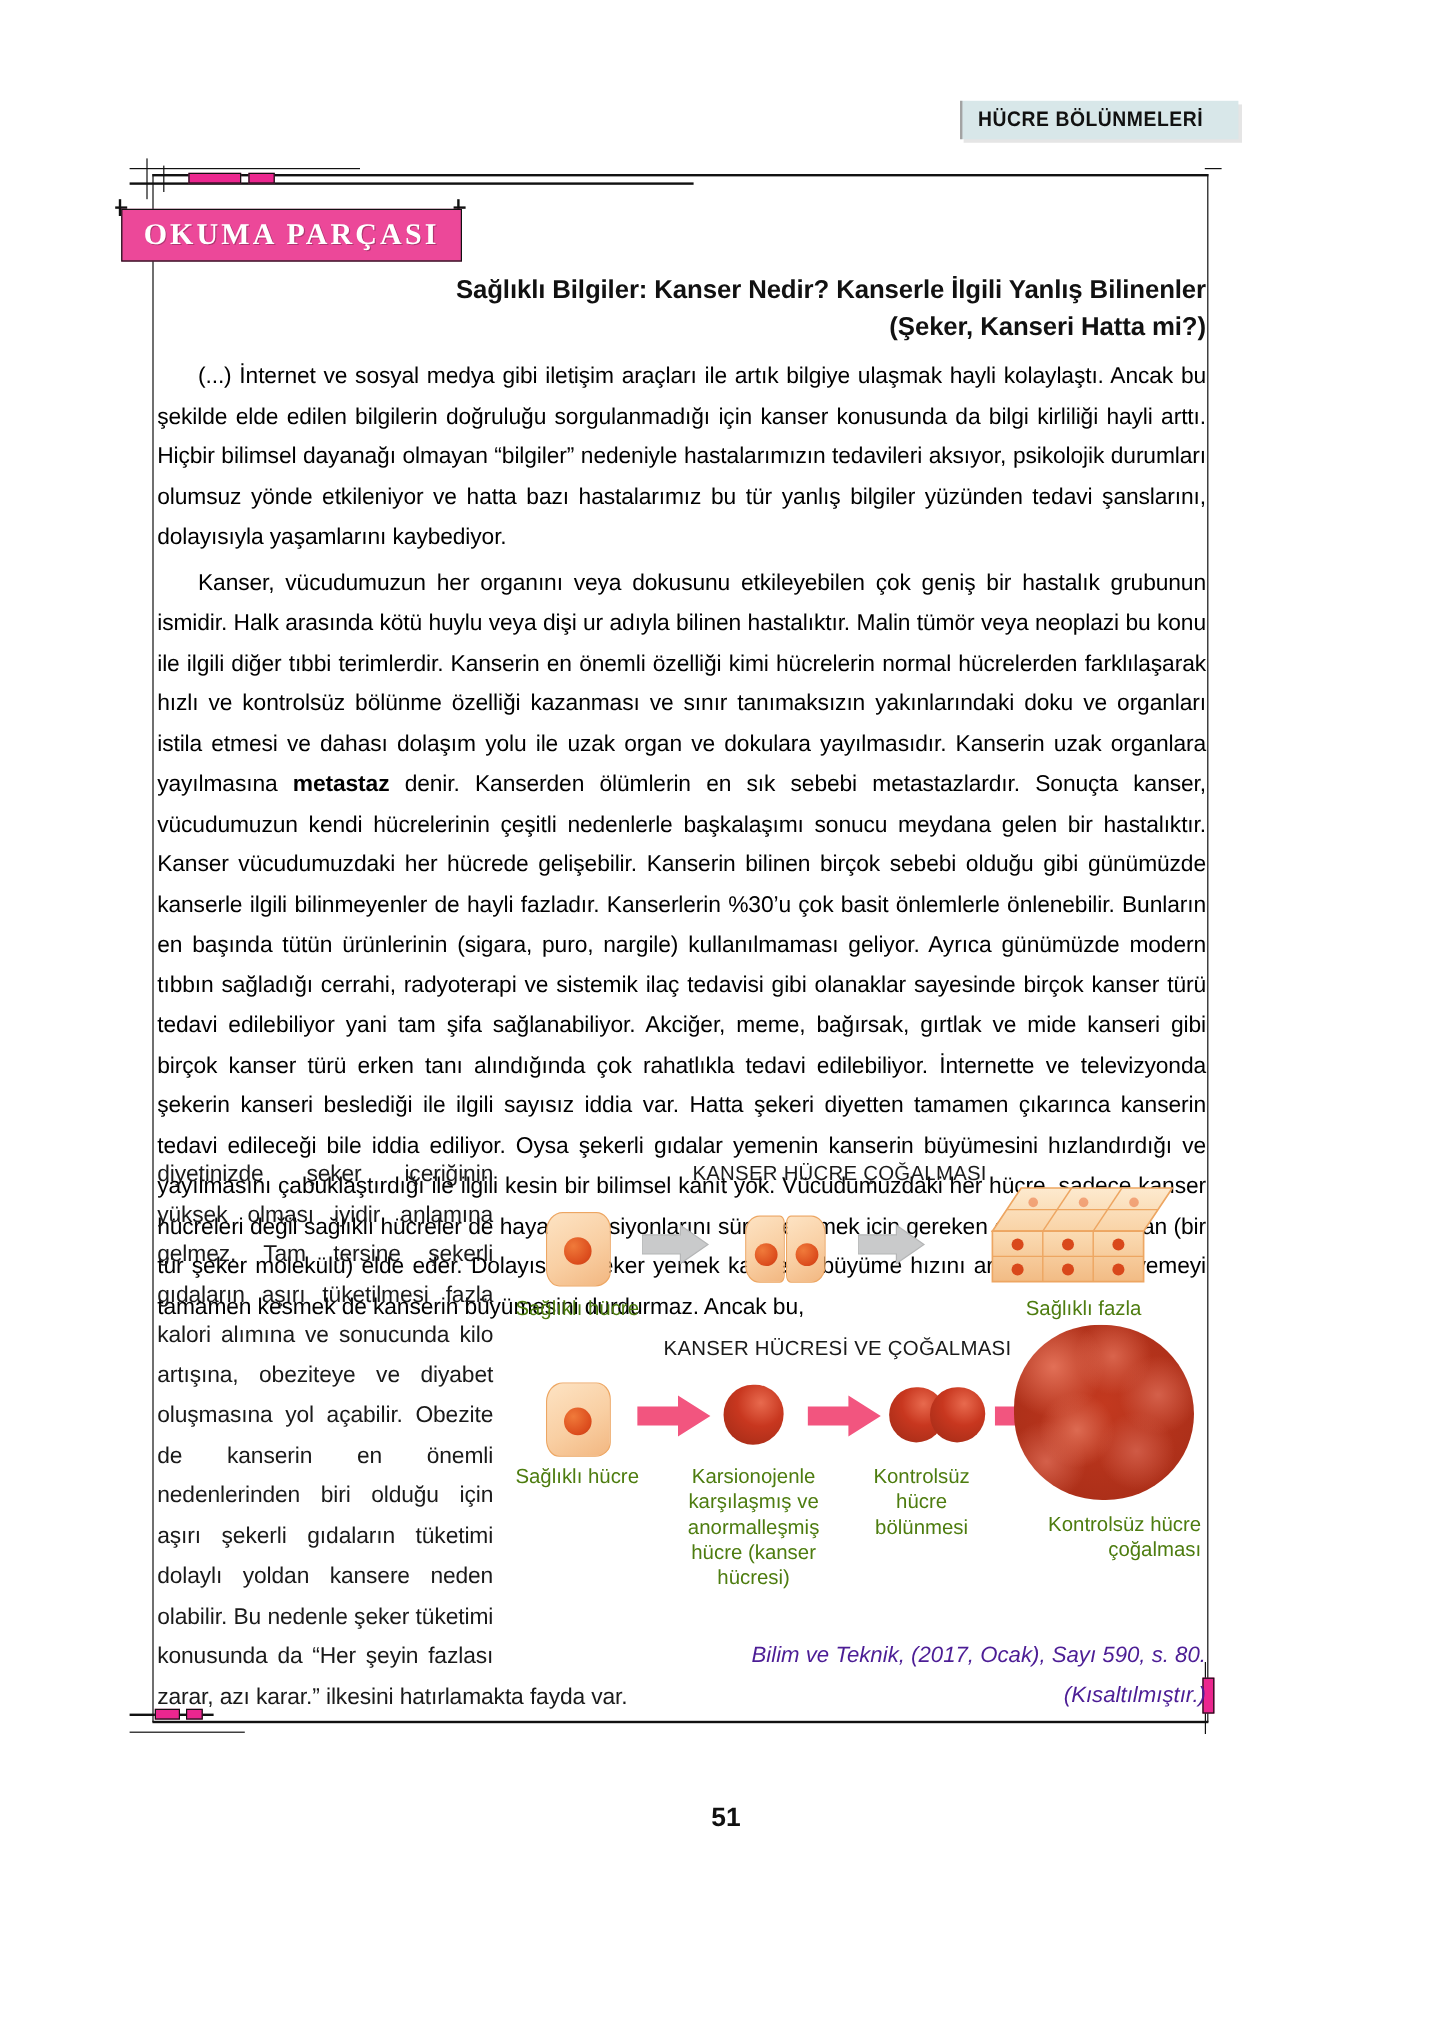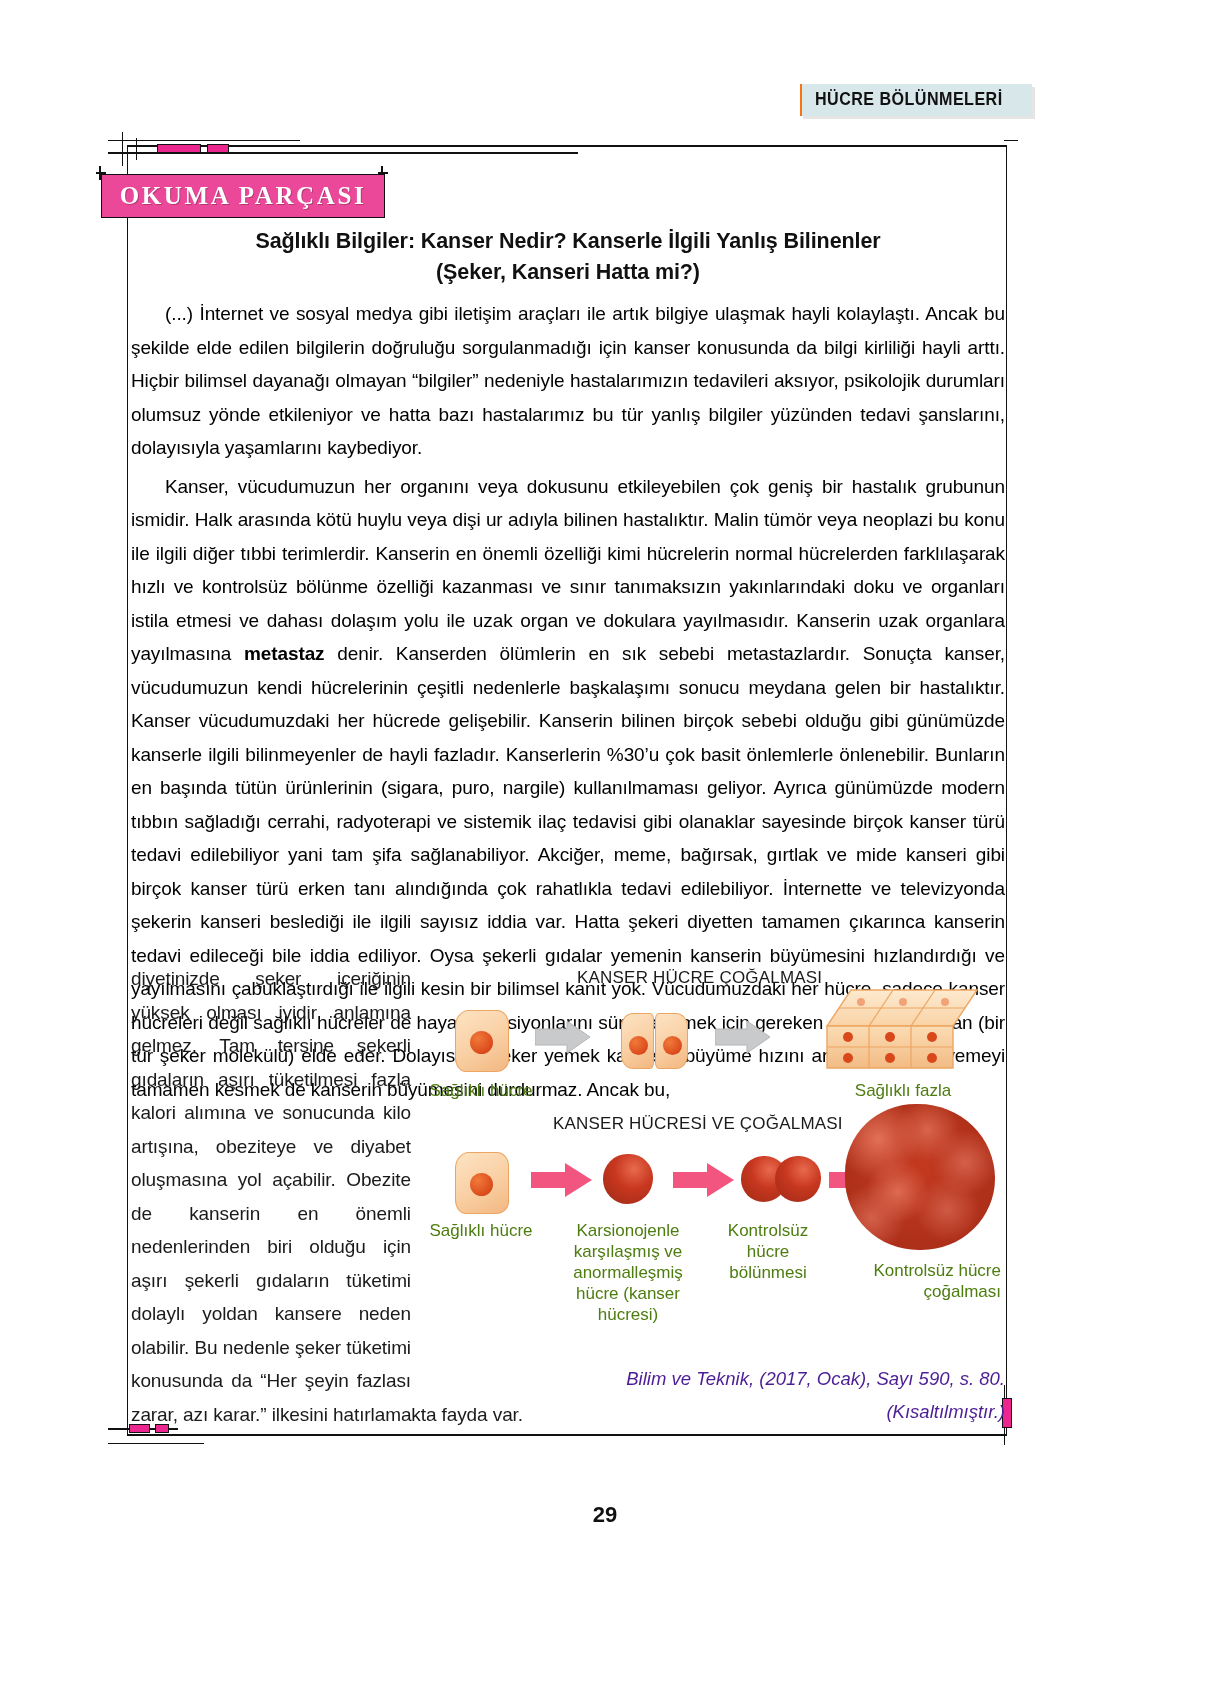--- a/index.html
+++ b/index.html
@@ -18,21 +18,21 @@
     overflow: hidden;
   }
 
   
   .chapter-header {
     position: absolute;
     top: 84px;
     right: 178px;
     background: #d8e7e9;
     padding: 5px 13px 6px 13px;
-    border-left: 2px solid #f97316;
+    border-left: 2px solid #a3a3a3;
     box-shadow: 3px 3px 0 rgba(0,0,0,0.10);
   }
   .chapter-header .ch-text {
     font-weight: bold;
     font-size: 17.5px;
     letter-spacing: 0.5px;
     color: #111;
     transform: scaleX(0.92);
     transform-origin: left center;
     display: inline-block;
@@ -121,21 +121,21 @@
   .nub-d { left: 378px; top: 172px; width: 10px; height: 1.6px; }
 
   
   .article {
     position: absolute;
     left: 131px;
     top: 226px;
     width: 874px;
   }
   .art-title {
-    text-align: center;
+    text-align: right;
     font-weight: bold;
     font-size: 21.5px;
     line-height: 31px;
     color: #111;
     letter-spacing: -0.1px;
   }
   .art-title .t-line { display: block; }
 
   p.body-par {
     margin: 0;
@@ -417,13 +417,13 @@
   </div>
 
   <p class="wrap-par">diyetinizde şeker içeriğinin yüksek olması iyidir anlamına gelmez. Tam tersine şekerli gıdaların aşırı tüketilmesi fazla kalori alımına ve sonucunda kilo artışına, obeziteye ve diyabet oluşmasına yol açabilir. Obezite de kanserin en önemli nedenlerinden biri olduğu için aşırı şekerli gıdaların tüketimi dolaylı yoldan kansere neden olabilir. Bu nedenle şeker tüketimi konusunda da “Her şeyin fazlası zarar, azı karar.” ilkesini hatırlamakta fayda var.</p>
 </div>
 
 <div class="source-block">
   <span class="src-line src-1">Bilim ve Teknik, (2017, Ocak), Sayı 590, s. 80.</span>
   <span class="src-line src-2">(Kısaltılmıştır.)</span>
 </div>
 
-<div class="page-number">29</div>
+<div class="page-number">51</div>
 
 </body></html>

